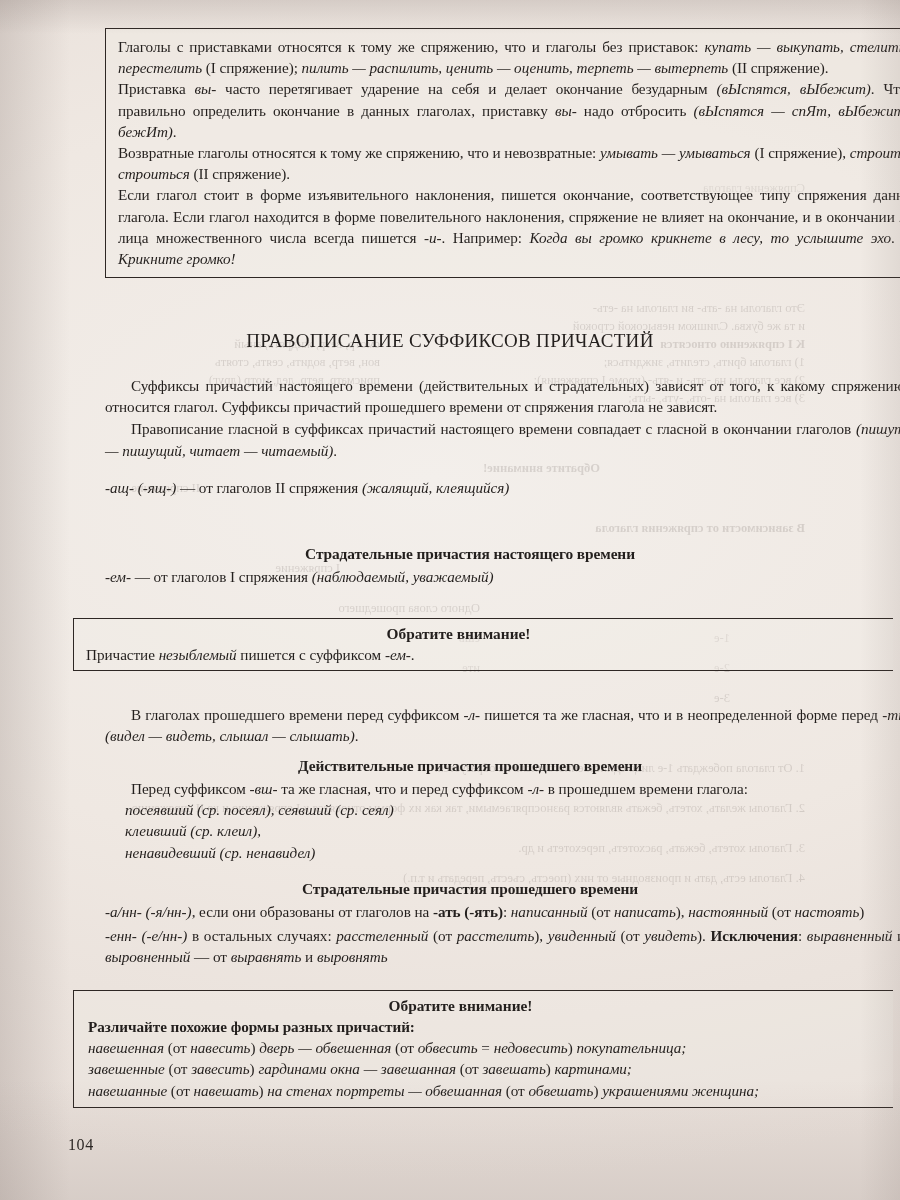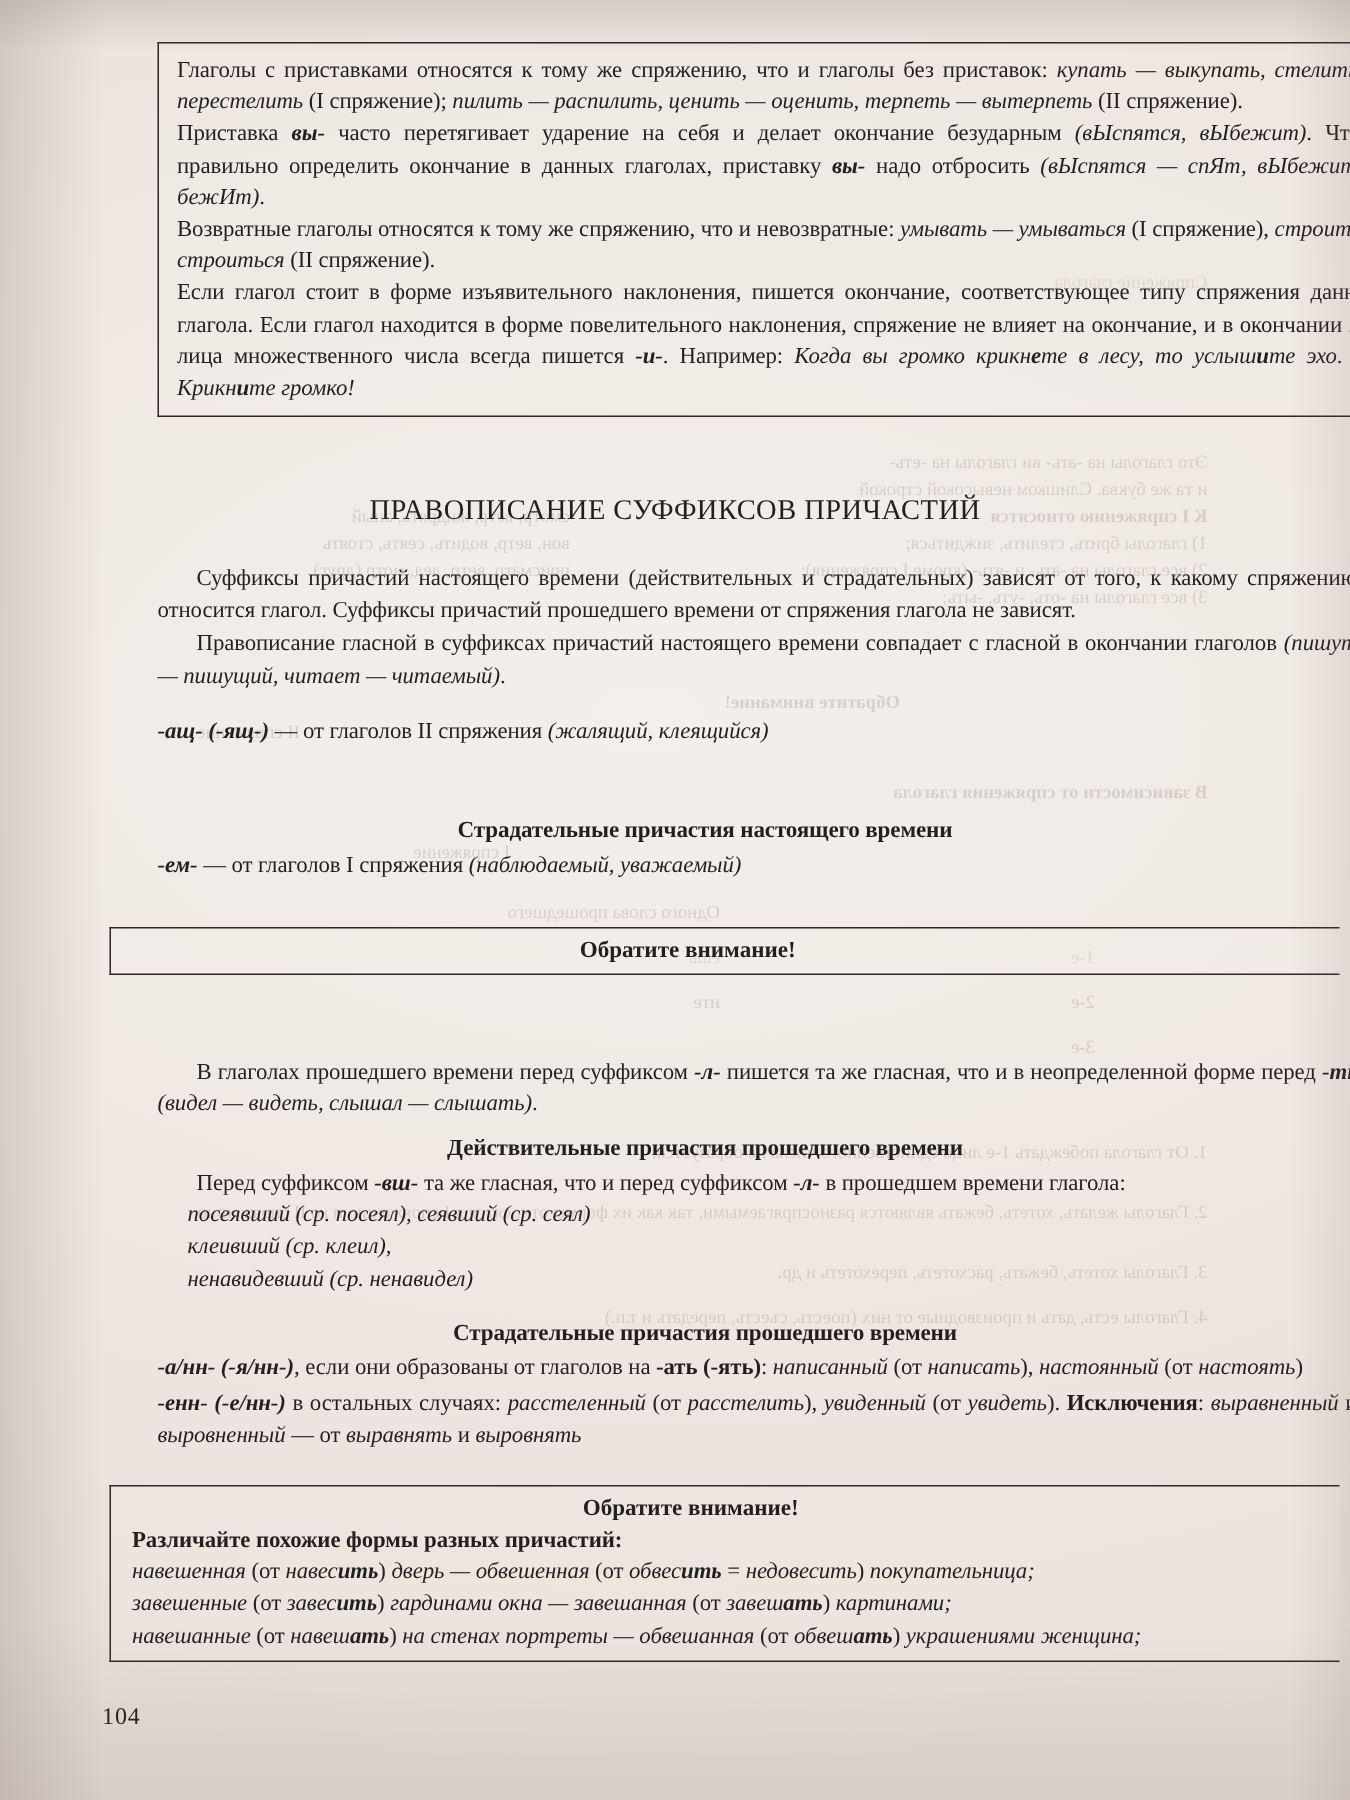--- a/index.html
+++ b/index.html
@@ -91,21 +91,21 @@
 
   p, .line {
     margin: 0;
     font-size: 15.2px;
     line-height: 21.2px;
     text-align: justify;
     letter-spacing: -0.05px;
   }
   .i { font-style: italic; }
   .b { font-weight: bold; }
-  .bi { font-weight: bold; font-style: italic; }
+  .bi { font-weight: normal; font-style: italic; }
 
   .indent { text-indent: 26px; }
 
   
   .col {
     position: absolute;
     left: 105px;
     width: 800px;
   }
 
@@ -214,20 +214,21 @@
     <p class="line"><span class="bi">-ащ- (-ящ-)</span><span> — от глаголов II спряжения </span><span class="i">(жалящий, клеящийся)</span></p>
   </div>
 
   <div class="col" style="top:545px; width:730px;">
     <h2 class="sub">Страдательные причастия настоящего времени</h2>
     <p class="line" style="margin-top:3px;"><span class="bi">-ем-</span><span> — от глаголов I спряжения </span><span class="i">(наблюдаемый, уважаемый)</span></p>
   </div>
 
   <div class="box" id="box-attn1">
     <div class="attn-title" style="width:745px;">Обратите внимание!</div>
+    <p class="line"><span>Причастие </span><span class="i">незыблемый</span><span> пишется с суффиксом </span><span class="bi">-ем-</span><span>.</span></p>
   </div>
 
   <div class="col" style="top:704px;">
     <p class="indent"><span>В глаголах прошедшего времени перед суффиксом </span><span class="bi">-л-</span><span> пишется та же гласная, что и в неопределенной форме перед </span><span class="bi">-ть</span><span> </span><span class="i">(видел — видеть, слышал — слышать)</span><span>.</span></p>
   </div>
 
   <div class="col" style="top:757px;">
     <h2 class="sub" style="width:730px;">Действительные причастия прошедшего времени</h2>
     <p class="indent" style="margin-top:3px;"><span>Перед суффиксом </span><span class="bi">-вш-</span><span> та же гласная, что и перед суффиксом </span><span class="bi">-л-</span><span> в прошедшем времени глагола:</span></p>
     <p class="line i" style="margin-left:20px;">посеявший (ср. посеял), сеявший (ср. сеял)</p>

